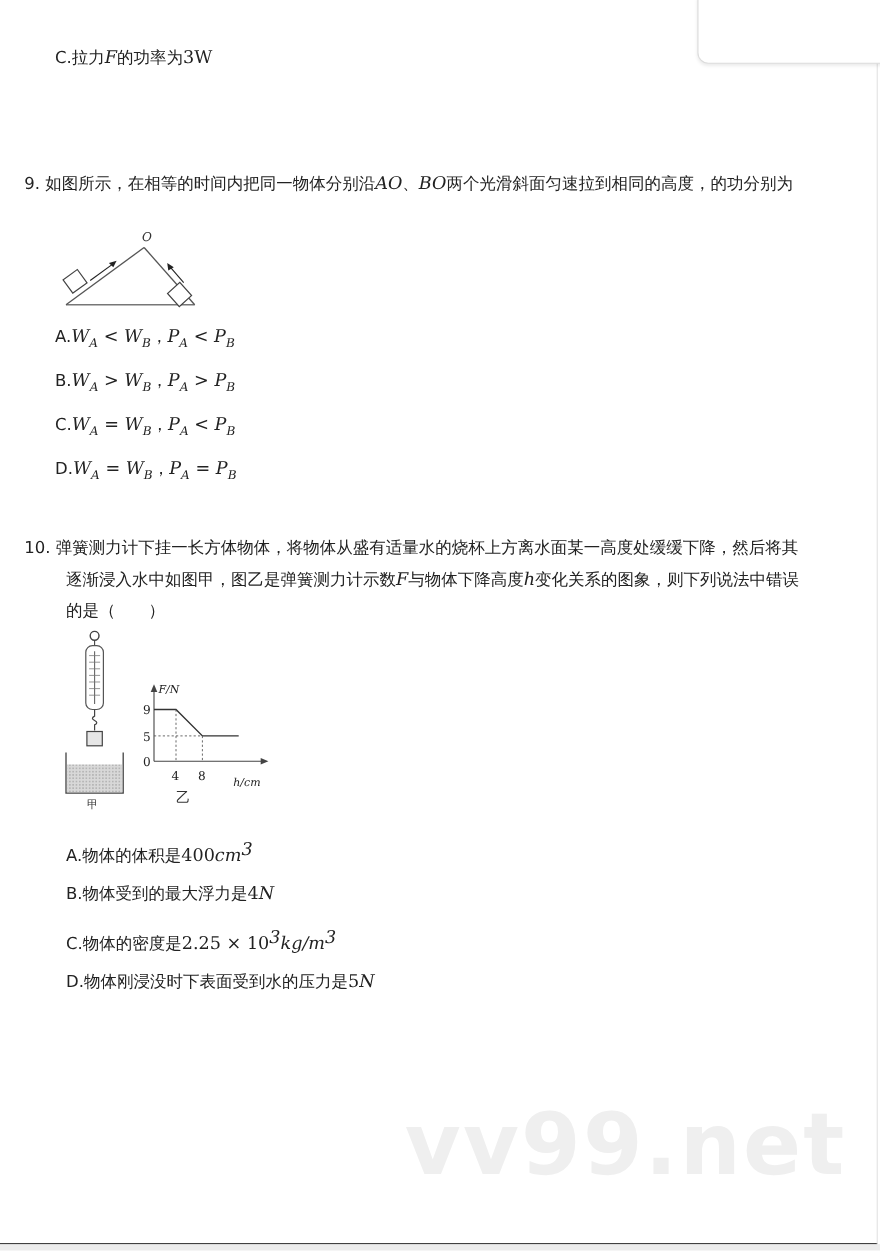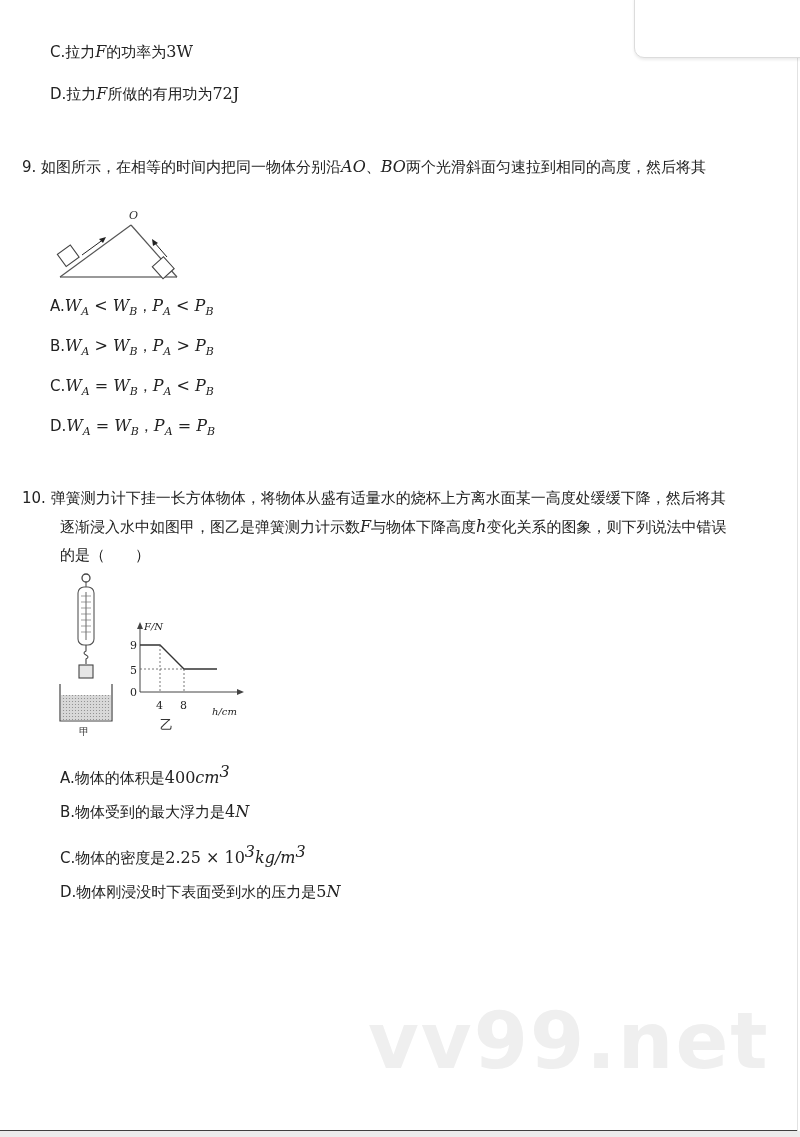--- a/index.html
+++ b/index.html
@@ -33,27 +33,24 @@
 </head>
 <body>
 
 <div class="page">
 
   <div class="corner-card"></div>
 
   <div class="line" style="left:50px; top:42px;">
     <span>C.</span><span>拉力</span><span class="m">F</span><span>的功率为</span><span class="mr">3W</span>
   </div>
-  <div class="line" style="left:50px; top:84px;">
-    <span>D.</span><span>拉力</span><span class="m">F</span><span>所做的有用功为</span><span class="mr">72J</span>
-  </div>
 
   <div class="line" style="left:22px; top:157px;">
     <span class="q-num">9.</span>
-    <span>如图所示，在相等的时间内把同一物体分别沿</span><span class="m">AO</span><span>、</span><span class="m">BO</span><span>两个光滑斜面匀速拉到相同的高度，然后将其</span>
+    <span>如图所示，在相等的时间内把同一物体分别沿</span><span class="m">AO</span><span>、</span><span class="m">BO</span><span>两个光滑斜面匀速拉到相同的高度，的功分别为</span>
   </div>
 
   <svg style="position:absolute; left:50px; top:205px;" width="150" height="80">
     <text x="79" y="14" font-size="11" font-style="italic" fill="#333">O</text>
     <line x1="10" y1="72" x2="127" y2="72" stroke="#777" stroke-width="1.5"></line>
     <line x1="10" y1="72" x2="81" y2="20" stroke="#555" stroke-width="1.2"></line>
     <line x1="81" y1="20" x2="127" y2="72" stroke="#555" stroke-width="1.2"></line>
 
     <g transform="translate(20,60) rotate(-36)">
       <rect x="-4" y="-16" width="16" height="15" fill="#fff" stroke="#444" stroke-width="1.1"></rect>

